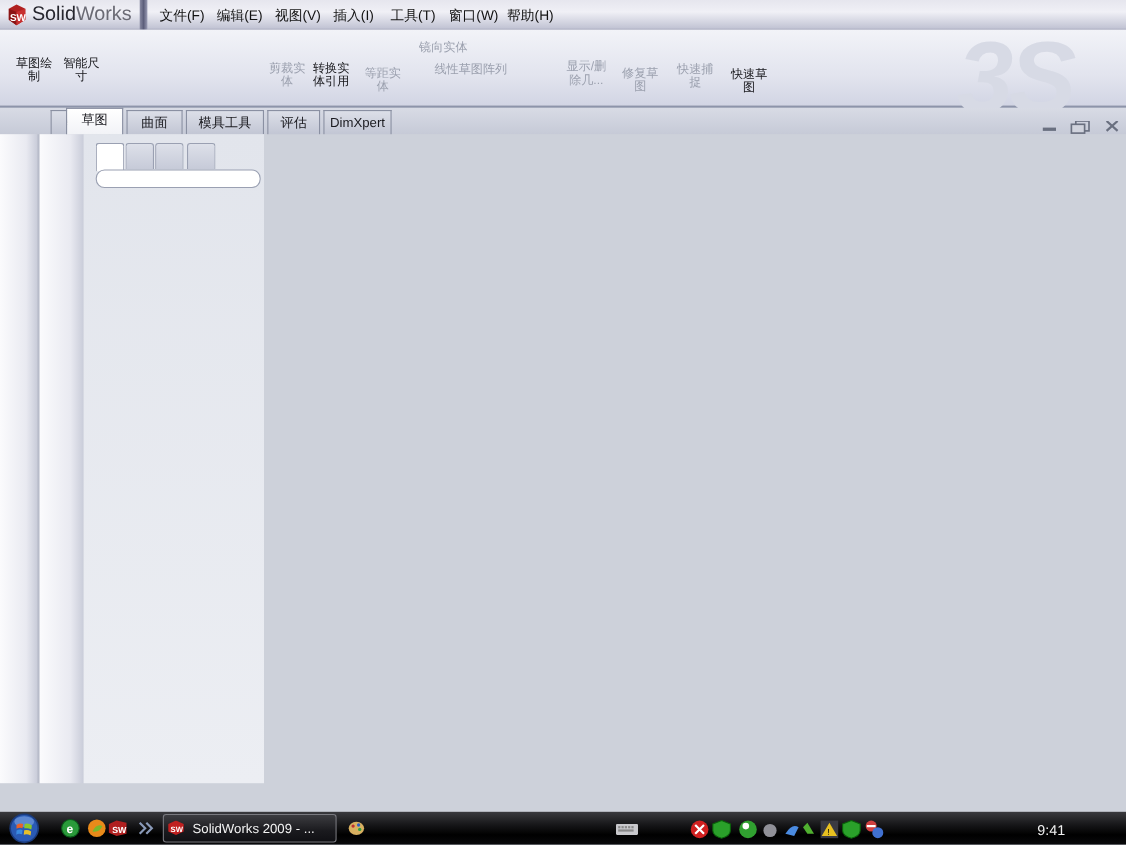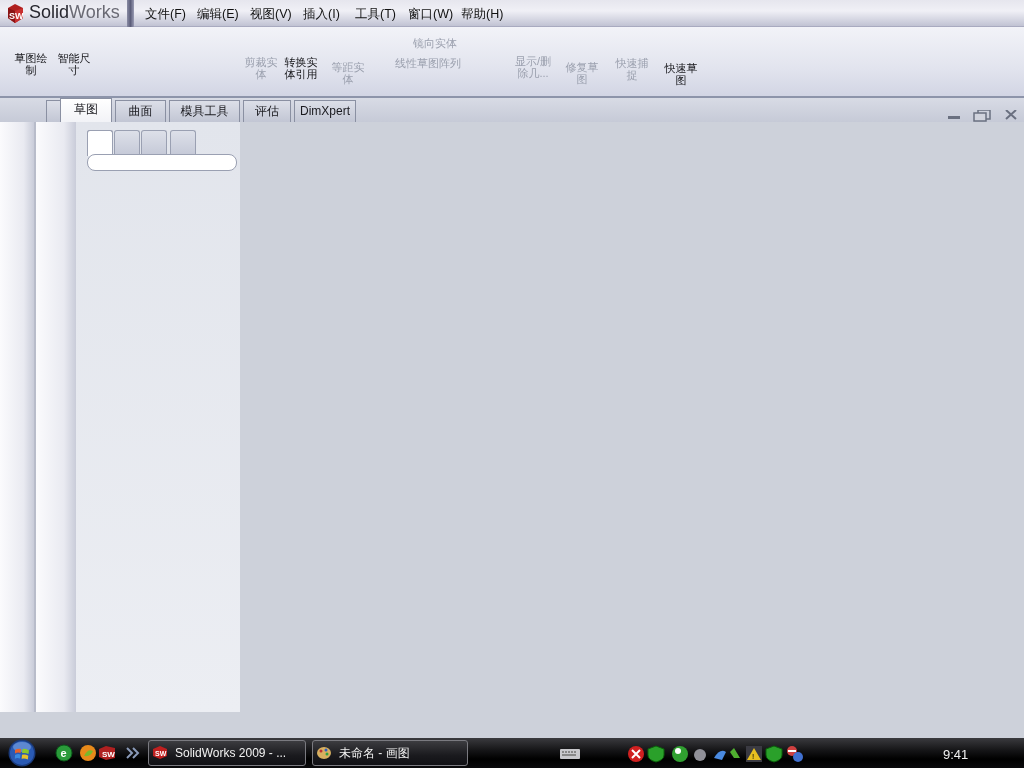--- a/index.html
+++ b/index.html
@@ -60,27 +60,28 @@
   <svg class="abs" style="left:512px;top:0px;" width="512" height="27" viewBox="0 0 512 27"></svg>
 </div>
 
 <div id="ribbon" class="abs">
   <svg class="abs" style="left:0;top:0;" width="1024" height="69" viewBox="0 0 1024 69" id="ribsvg"></svg>
   <div class="rbtn abs" style="left:6px;top:26px;width:50px;">草图绘<br>制</div>
   <div class="rbtn abs" style="left:52px;top:26px;width:44px;">智能尺<br>寸</div>
   <div class="rbtn dis abs" style="left:242px;top:30px;width:38px;">剪裁实<br>体</div>
   <div class="rbtn abs" style="left:281px;top:30px;width:40px;">转换实<br>体引用</div>
   <div class="rbtn dis abs" style="left:328px;top:35px;width:40px;">等距实<br>体</div>
-  <div class="rbtn dis abs" style="left:395px;top:11px;width:80px;text-align:center;">镜向实体</div>
+  <div class="rbtn dis abs" style="left:381px;top:11px;width:80px;text-align:left;">镜向实体</div>
   <div class="rbtn dis abs" style="left:395px;top:31px;width:90px;text-align:left;">线性草图阵列</div>
   <div class="rbtn dis abs" style="left:418px;top:54px;width:80px;text-align:right;margin-top:28px;">移动实体</div>
   <div class="rbtn dis abs" style="left:512px;top:29px;width:42px;">显示/删<br>除几...</div>
   <div class="rbtn dis abs" style="left:562px;top:35px;width:40px;">修复草<br>图</div>
   <div class="rbtn dis abs" style="left:612px;top:31px;width:40px;">快速捕<br>捉</div>
   <div class="rbtn abs" style="left:660px;top:36px;width:42px;">快速草<br>图</div>
+  <div class="abs" style="left:870px;top:-8px;font-size:92px;font-weight:bold;font-style:italic;color:#d7dae5;letter-spacing:-4px;">3S</div>
 </div>
 
 <div id="tabstrip" class="abs">
   <div class="tab abs" style="left:3px;width:54px;margin-left:43px;">特征</div>
   <div class="tab active abs" style="left:60px;width:52px;">草图</div>
   <div class="tab abs" style="left:115px;width:51px;">曲面</div>
   <div class="tab abs" style="left:169px;width:71px;">模具工具</div>
   <div class="tab abs" style="left:243px;width:48px;">评估</div>
   <div class="tab abs" style="left:294px;width:62px;">DimXpert</div>
   <svg class="abs" style="left:940px;top:12px;" width="80" height="12" viewBox="0 0 80 12">
@@ -124,21 +125,20 @@
     <circle cx="9" cy="9" r="8" fill="#2a9a3a"></circle>
         <circle cx="9" cy="9" r="8" fill="none" stroke="#0a5a1a"></circle>
     <text x="5.5" y="13" font-size="11" fill="#fff" font-weight="bold">e</text>
     <circle cx="33" cy="9" r="8" fill="#e88a1a"></circle>
         <path d="M29,12 Q33,4 38,7 Q36,13 29,12" fill="#7ab82a"></path>
     <polygon points="51,2 60,4 60,14 51,16 44,13 44,5" fill="#b02020"></polygon>
     <text x="47" y="13" font-size="8" fill="#fff" font-weight="bold">SW</text>
     <path d="M72,4 L77,9 L72,14 M78,4 L83,9 L78,14" stroke="#8a9ab8" stroke-width="2" fill="none"></path>
   </svg>
   <div class="tbtn abs" style="left:148px;width:158px;padding-left:26px;">SolidWorks 2009 - ...</div>
-  <div class="tbtn abs" style="left:312px;width:156px;padding-left:26px;">未命名 - 画图</div>
   <svg class="abs" style="left:152px;top:8px;" width="16" height="14" viewBox="0 0 16 14">
     <polygon points="8,0 15,3 15,10 8,13 1,10 1,3" fill="#c02020"></polygon>
         <text x="3" y="10" font-size="7" fill="#fff" font-weight="bold">SW</text>
   </svg>
   <svg class="abs" style="left:316px;top:8px;" width="16" height="14" viewBox="0 0 16 14">
     <ellipse cx="8" cy="7" rx="7" ry="6" fill="#d8b060"></ellipse>
     <circle cx="5" cy="5" r="1.5" fill="#c03030"></circle>
         <circle cx="10" cy="4" r="1.5" fill="#3060c0"></circle>
         <circle cx="11" cy="8" r="1.5" fill="#30a040"></circle>
   </svg>

